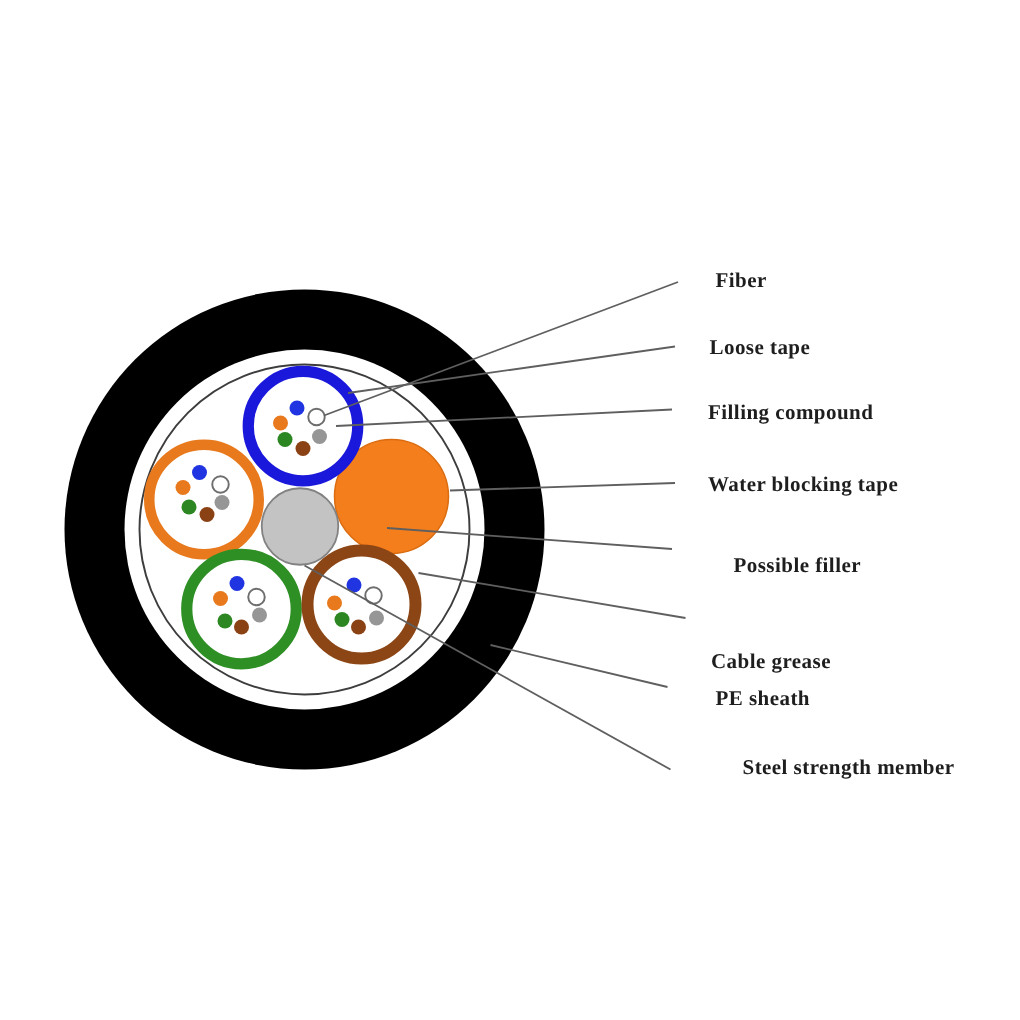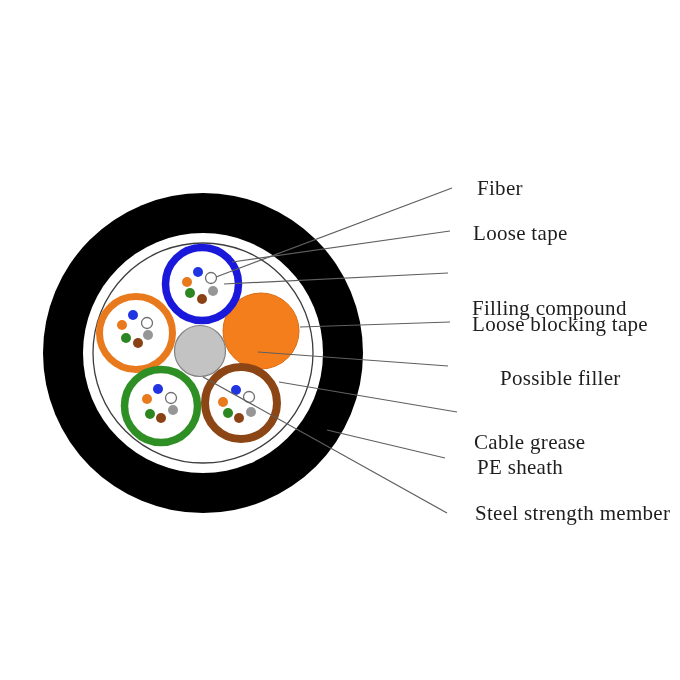--- a/index.html
+++ b/index.html
@@ -1,20 +1,20 @@
 <!DOCTYPE html>
 <html><head>
 <meta charset="utf-8">
 <style>
   html,body{margin:0;padding:0;background:#ffffff;}
   .stage{position:relative;width:680px;height:680px;background:#ffffff;overflow:hidden;
          font-family:"Liberation Serif","DejaVu Serif",serif;}
   .stage svg{position:absolute;left:0;top:0;}
-  .label{position:absolute;transform:translateY(-50%);font-size:21px;color:#1e1e1e;
-         white-space:nowrap;letter-spacing:0.3px;}
+  .label{position:absolute;transform:translateY(-50%);font-size:14px;color:#1e1e1e;
+         white-space:nowrap;letter-spacing:0.3px;font-weight:bold;}
 </style>
 </head>
 <body>
 
 <div class="stage">
   <svg id="diagram" width="680" height="680" viewBox="0 0 680 680">
       <circle cx="203" cy="353" r="160" fill="#000000"></circle>
       <circle cx="203" cy="353" r="120" fill="#ffffff"></circle>
       <circle cx="203" cy="353" r="110" fill="none" stroke="#3d3d3d" stroke-width="1.3"></circle>
       <circle cx="261" cy="331" r="38" fill="#f57e1c" stroke="#db6c10" stroke-width="1"></circle>
@@ -52,20 +52,20 @@
       <line x1="224" y1="284" x2="448" y2="273" stroke="#5f5f5f" stroke-width="1.2"></line>
       <line x1="300" y1="327" x2="450" y2="322" stroke="#5f5f5f" stroke-width="1.2"></line>
       <line x1="258" y1="352" x2="448" y2="366" stroke="#5f5f5f" stroke-width="1.2"></line>
       <line x1="279" y1="382" x2="457" y2="412" stroke="#5f5f5f" stroke-width="1.2"></line>
       <line x1="327" y1="430" x2="445" y2="458" stroke="#5f5f5f" stroke-width="1.2"></line>
       <line x1="203" y1="377" x2="447" y2="513" stroke="#5f5f5f" stroke-width="1.2"></line>
     </svg>
   <div id="labels">
       <div class="label" style="left: 477px; top: 188px;">Fiber</div>
       <div class="label" style="left: 473px; top: 233px;">Loose tape</div>
-      <div class="label" style="left: 472px; top: 276px; margin-top: 32px;">Filling compound</div>
-      <div class="label" style="left: 472px; top: 324px;">Loose blocking tape</div>
-      <div class="label" style="left: 500px; top: 378px;">Possible filler</div>
+      <div class="label" style="left: 472px; top: 276px;">Filling compound</div>
+      <div class="label" style="left: 472px; top: 324px;">Water blocking tape</div>
+      <div class="label" style="left: 489px; top: 378px;">Possible filler</div>
       <div class="label" style="left: 474px; top: 442px;">Cable grease</div>
       <div class="label" style="left: 477px; top: 467px; text-align: right;">PE sheath</div>
-      <div class="label" style="left: 475px; top: 513px;">Steel strength member</div>
+      <div class="label" style="left: 495px; top: 513px;">Steel strength member</div>
     </div>
 </div>
 
 </body></html>

